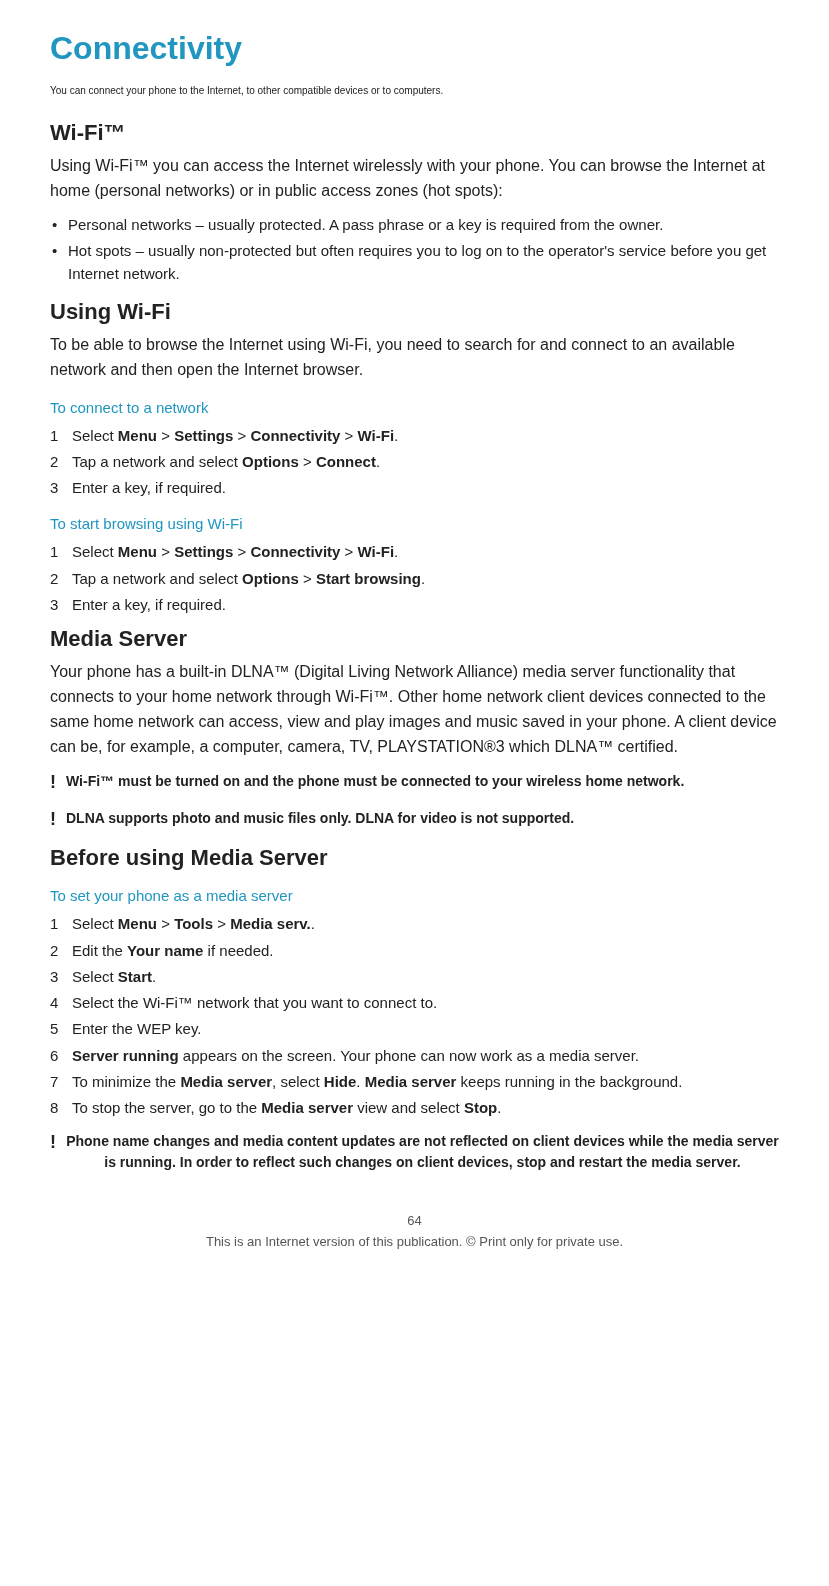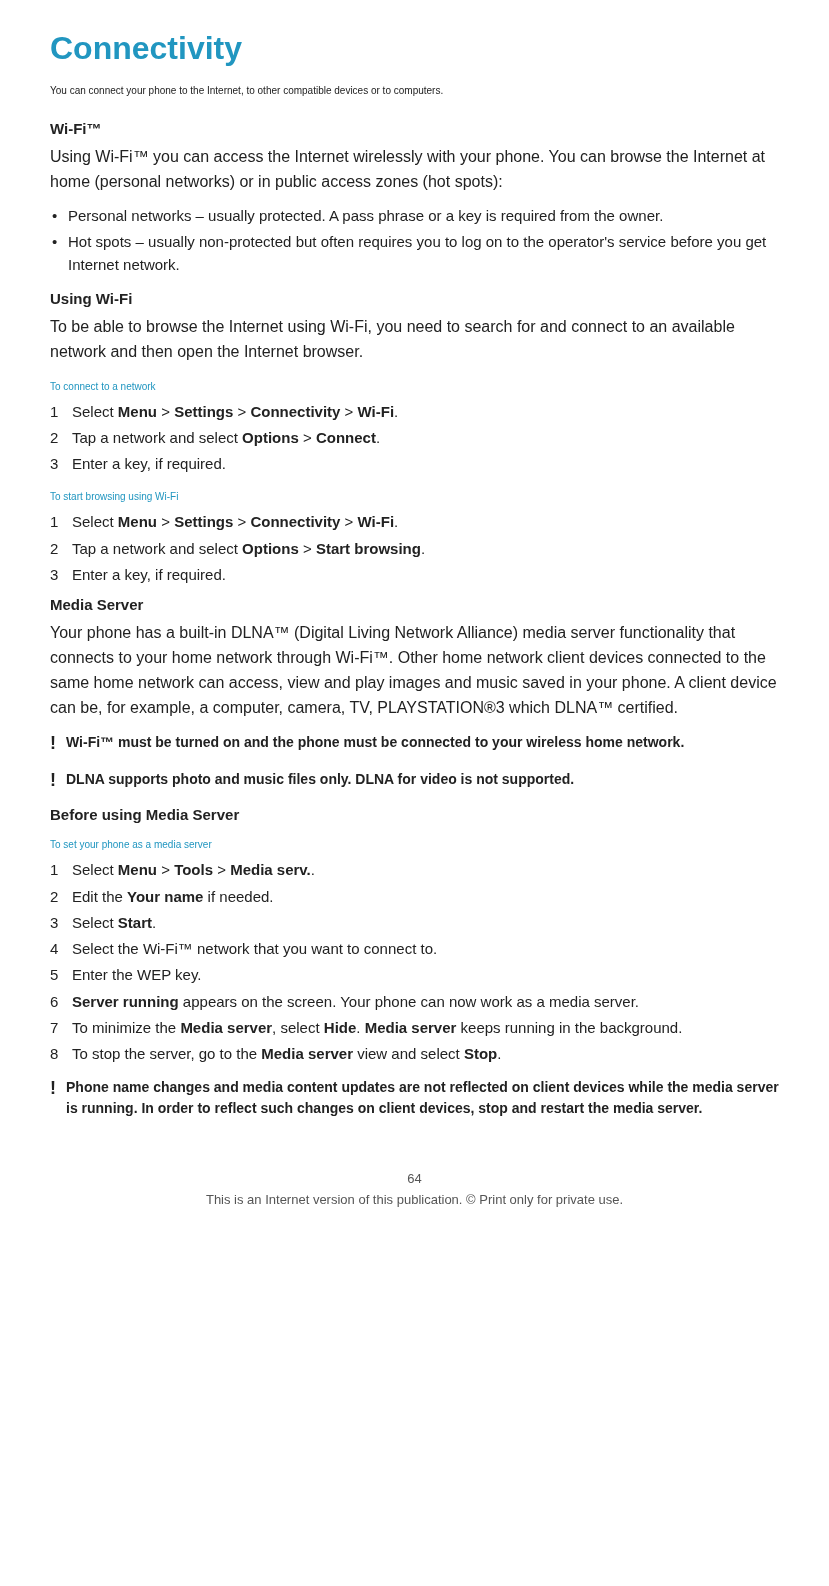--- a/index.html
+++ b/index.html
@@ -17,21 +17,21 @@
       font-size: 32px;
       font-weight: bold;
       margin-bottom: 16px;
     }
     p.intro {
       font-size: 10px;
       margin-bottom: 22px;
       line-height: 1.5;
     }
     h2.section-heading {
-      font-size: 15px;
+      font-size: 22px;
       font-weight: bold;
       color: #222;
       margin-top: 10px;
       margin-bottom: 8px;
     }
     p.section-body {
       font-size: 16px;
       line-height: 1.55;
       margin-bottom: 10px;
     }
@@ -48,21 +48,21 @@
       margin-bottom: 4px;
     }
     ul.bullet-list li::before {
       content: "•";
       position: absolute;
       left: 2px;
       color: #222;
     }
     h3.subsection-heading {
       color: #2196c0;
-      font-size: 10px;
+      font-size: 15px;
       font-weight: normal;
       margin-top: 16px;
       margin-bottom: 8px;
     }
     ol.steps {
       list-style: none;
       margin: 0 0 10px 0;
       padding: 0;
     }
     ol.steps li {
@@ -91,24 +91,25 @@
       font-weight: bold;
       font-size: 18px;
       margin-right: 10px;
       margin-top: -2px;
       flex-shrink: 0;
     }
     .note-text {
       font-size: 14px;
       line-height: 1.5;
       font-weight: bold;
+      text-align: center;
     }
     .page-footer {
       text-align: center;
-      margin-top: 52px;
+      margin-top: 40px;
       font-size: 13px;
       color: #555;
     }
     .page-number {
       font-size: 13px;
       color: #555;
       margin-bottom: 6px;
     }
     .section-block {
       margin-bottom: 10px;

